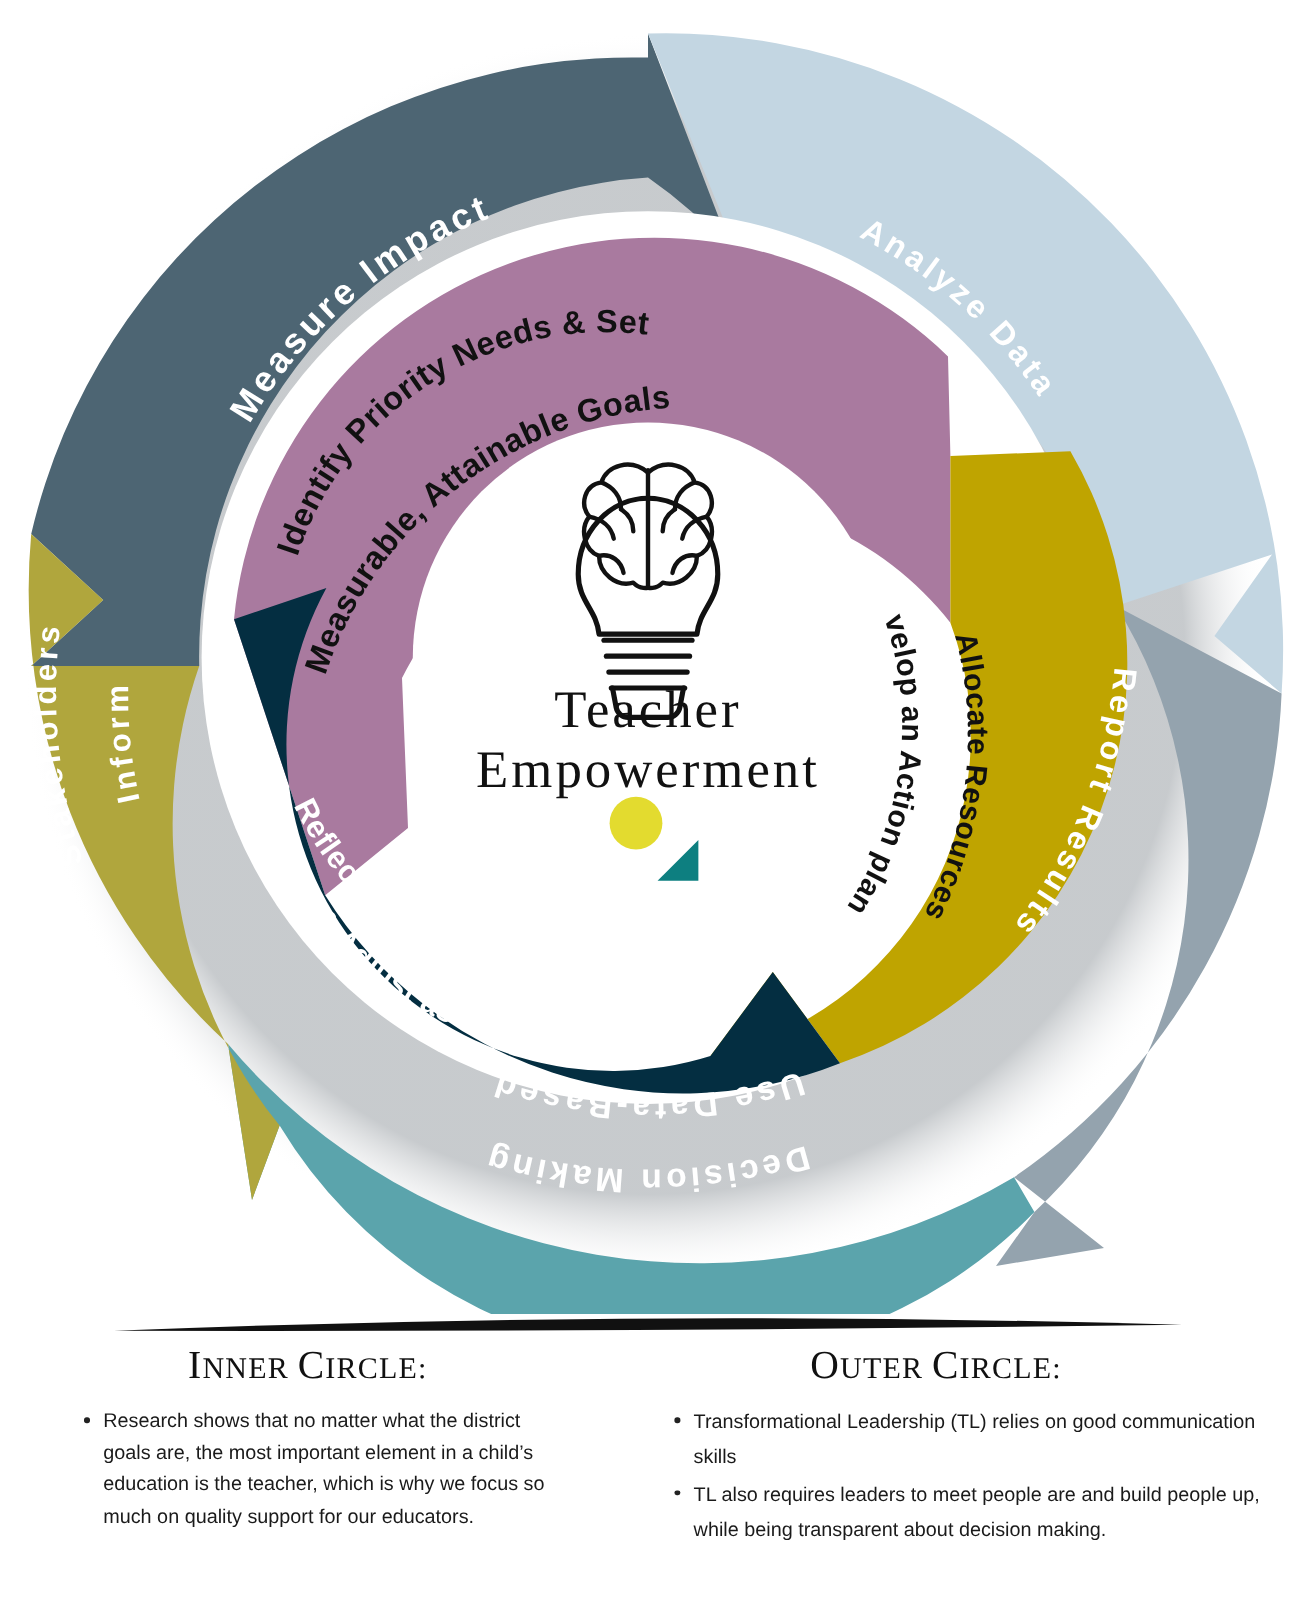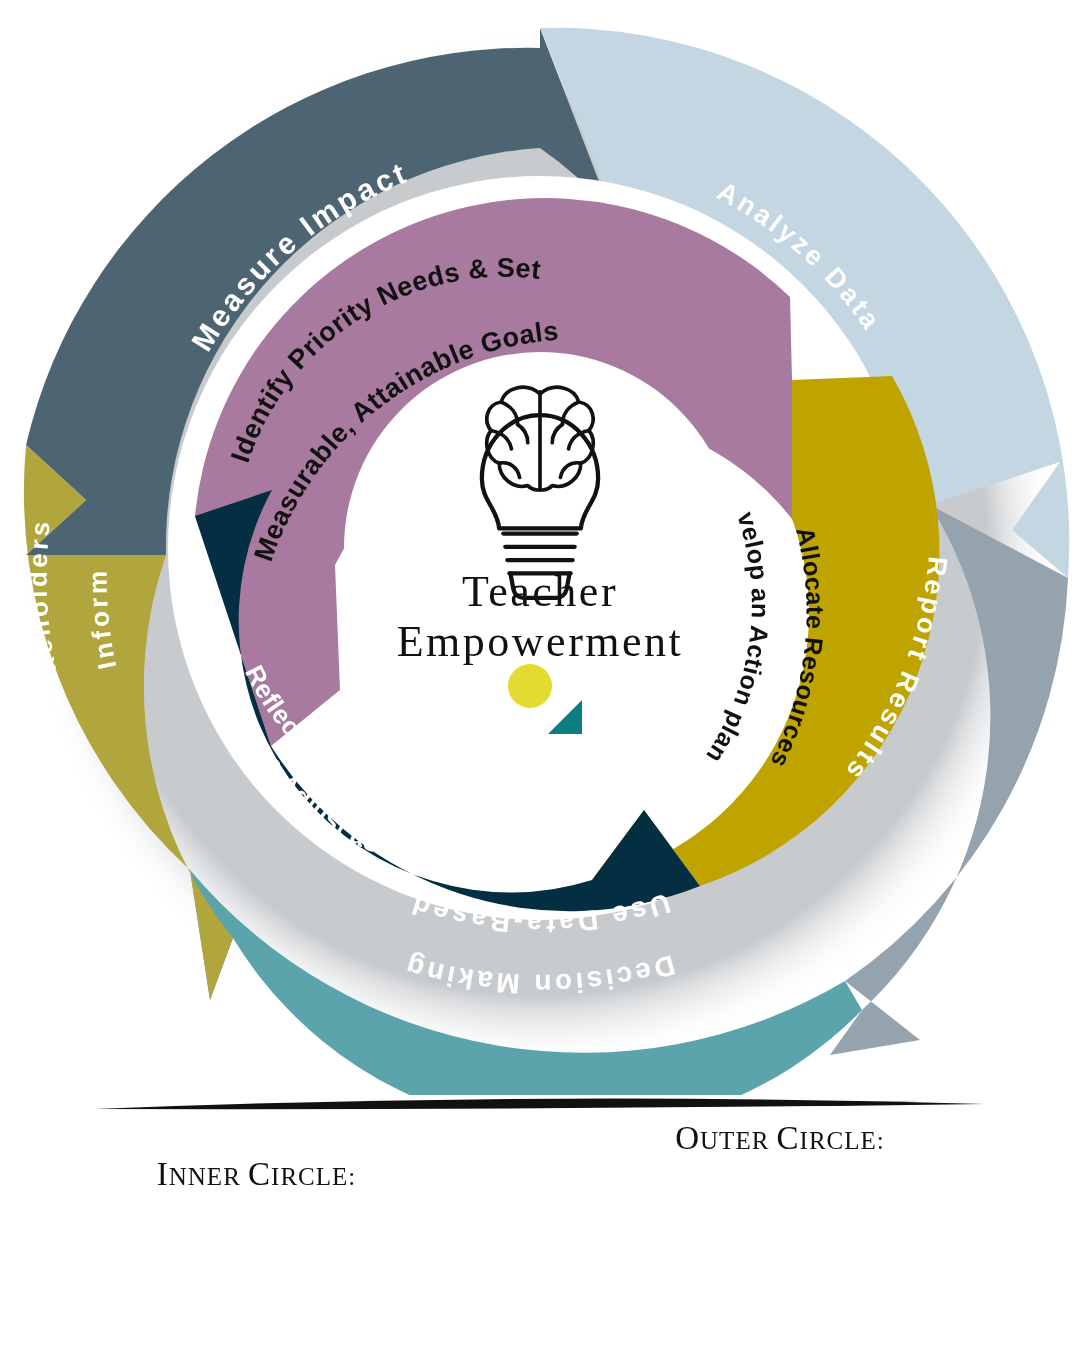--- a/index.html
+++ b/index.html
@@ -13,21 +13,21 @@
 
   .divider{
     position:absolute;left:95px;top:1098px;width:890px;height:14px;
   }
 
   .bottom{
     position:absolute;left:0;top:1120px;width:1080px;height:230px;
     display:flex;
   }
   .col{position:relative;}
-  .col-inner{width:500px;padding-left:48px;box-sizing:border-box;margin-top:36px;}
+  .col-inner{width:500px;padding-left:48px;box-sizing:border-box;}
   .col-outer{width:580px;padding-left:40px;box-sizing:border-box;}
 
   .sec-title{
     font-family:"Liberation Serif","DejaVu Serif",serif;
     font-weight:400;font-size:33px;letter-spacing:1px;color:#111;
     margin:0 0 14px 0;text-align:center;
   }
   .col-inner .sec-title{padding-right:35px;}
   .col-outer .sec-title{padding-right:60px;}
   .sc{font-size:25px;}
@@ -202,24 +202,27 @@
   </svg>
 </div>
 
 <div class="bottom">
 
   <div class="col col-inner">
     <h2 class="sec-title">
       <span>I</span><span class="sc">NNER </span><span>C</span><span class="sc">IRCLE:</span>
     </h2>
     <ul class="pts">
+      <li>Research shows that no matter what the district goals are, the most important element in a child’s education is the teacher, which is why we focus so much on quality support for our educators.</li>
     </ul>
   </div>
 
   <div class="col col-outer">
     <h2 class="sec-title">
       <span>O</span><span class="sc">UTER </span><span>C</span><span class="sc">IRCLE:</span>
     </h2>
     <ul class="pts">
+      <li>Transformational Leadership (TL) relies on good communication skills</li>
+      <li>TL also requires leaders to meet people are and build people up, while being transparent about decision making.</li>
     </ul>
   </div>
 
 </div>
 
 </body></html>

